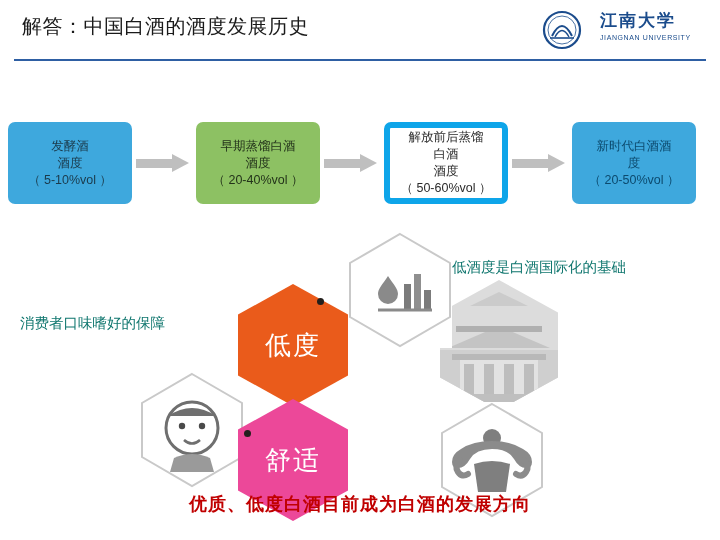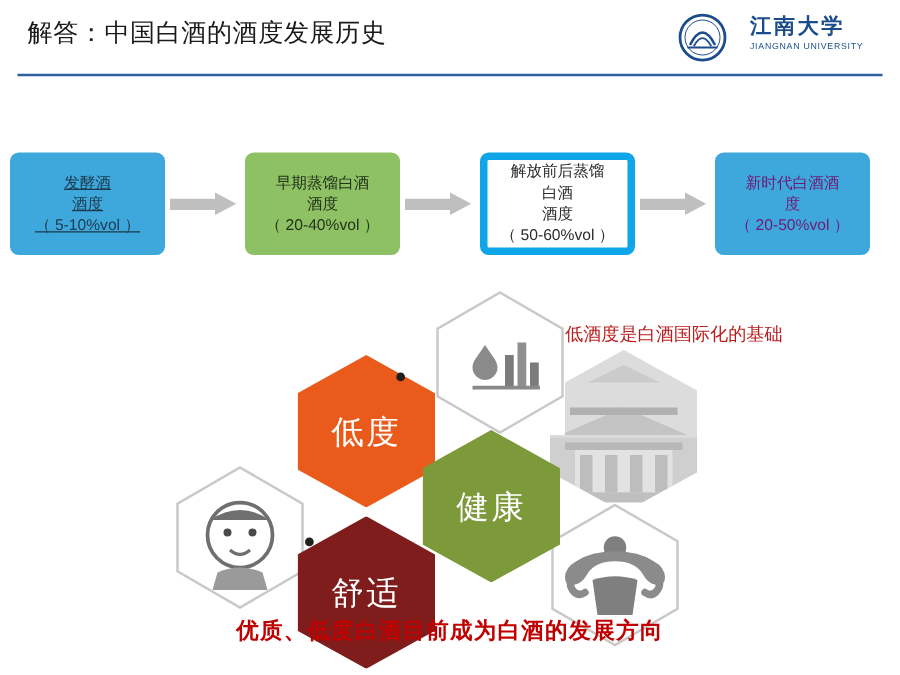--- a/index.html
+++ b/index.html
@@ -113,24 +113,24 @@
     align-items: center;
     justify-content: center;
     text-align: center;
     font-size: 12.5px;
     color: #2b2b2b;
     line-height: 17px;
     box-sizing: border-box;
     padding: 4px 6px;
   }
   .flow-box .l1 { white-space: nowrap; }
-  .flow-box.b0 { left: 8px;   background: #3ea8dd; color:#1b3a4b;text-decoration:underline; }
+  .flow-box.b0 { left: 8px;   background: #3ea8dd; color:#1b3a4b; }
   .flow-box.b1 { left: 196px; background: #8dc163; color:#23331a; }
   .flow-box.b2 { left: 384px; background: #ffffff; border: 6px solid #0ea5e9; color:#2b2b2b;}
-  .flow-box.b3 { left: 572px; background: #3ea8dd; color:#701a75; }
+  .flow-box.b3 { left: 572px; background: #3ea8dd; color:#0c4a6e; }
 
   .arrow {
     position: absolute;
     top: 32px;
     width: 54px;
     height: 18px;
   }
   .arrow .shaft {
     position: absolute;
     left: 0; top: 5px;
@@ -177,23 +177,23 @@
     background: #ea5b1b;
   }
   
   .hex-green {
     left: 338px; top: 122px;
     width: 110px; height: 122px;
     background: #7d9a3a;
   }
   
   .hex-dark {
-    left: 238px; top: 191px;
+    left: 238px; top: 177px;
     width: 110px; height: 122px;
-    background: #7f1d1d;
+    background: #ec4899;
   }
   
   .hex-outline {
     position: absolute;
     background: #ffffff;
     border: 0;
   }
   .hexout-svg { position: absolute; left:0; top:0; }
   .hex-icon-top { left: 348px; top: 10px; width: 104px; height: 116px; }
   .hex-icon-left { left: 140px; top: 150px; width: 104px; height: 116px; }
@@ -202,21 +202,21 @@
   .photo-hex {
     left: 440px; top: 58px; width: 118px; height: 130px;
     clip-path: polygon(50% 0%, 100% 25%, 100% 75%, 50% 100%, 0% 75%, 0% 25%);
     position: absolute;
     overflow: hidden;
   }
 
   .note {
     position: absolute;
     font-size: 14.5px;
-    color: #b91c1c;
+    color: #0f766e;
     white-space: nowrap;
   }
   .note-top { left: 452px; top: 36px; }
   .note-left { left: 20px; top: 92px; }
   .note-right { left: 452px; top: 147px; }
 
   .dot {
     position: absolute;
     width: 7px; height: 7px;
     border-radius: 50%;
@@ -353,27 +353,25 @@
         <path d="M52 47 q-16 0 -22 10 q-5 9 -12 9 q-6 0 -6 -6 q0 -8 9 -13 q12 -8 31 -8 q19 0 31 8 q9 5 9 13 q0 6 -6 6 q-7 0 -12 -9 q-6 -10 -22 -10z" fill="#8b8b8b"></path>
         <path d="M34 62 q18 -6 36 0 l-4 28 h-28z" fill="#7f7f7f"></path>
         <path d="M20 58 q-6 6 -2 12 q4 6 10 2" fill="none" stroke="#8b8b8b" stroke-width="6" stroke-linecap="round"></path>
         <path d="M84 58 q6 6 2 12 q-4 6 -10 2" fill="none" stroke="#8b8b8b" stroke-width="6" stroke-linecap="round"></path>
       </svg>
     </div>
 
     <div class="hex hex-orange">
       <span class="hex-label">低度</span>
     </div>
-    <div class="hex hex-green">
-      <span class="hex-label">健康</span>
-    </div>
     <div class="hex hex-dark">
       <span class="hex-label">舒适</span>
     </div>
 
     <div class="dot dot-a"></div>
     <div class="dot dot-b"></div>
 
     <div class="note note-top">低酒度是白酒国际化的基础</div>
+    <div class="note note-left">消费者口味嗜好的保障</div>
   </div>
 
   <div class="footer">优质、低度白酒目前成为白酒的发展方向</div>
 </div>
 
 </body></html>

